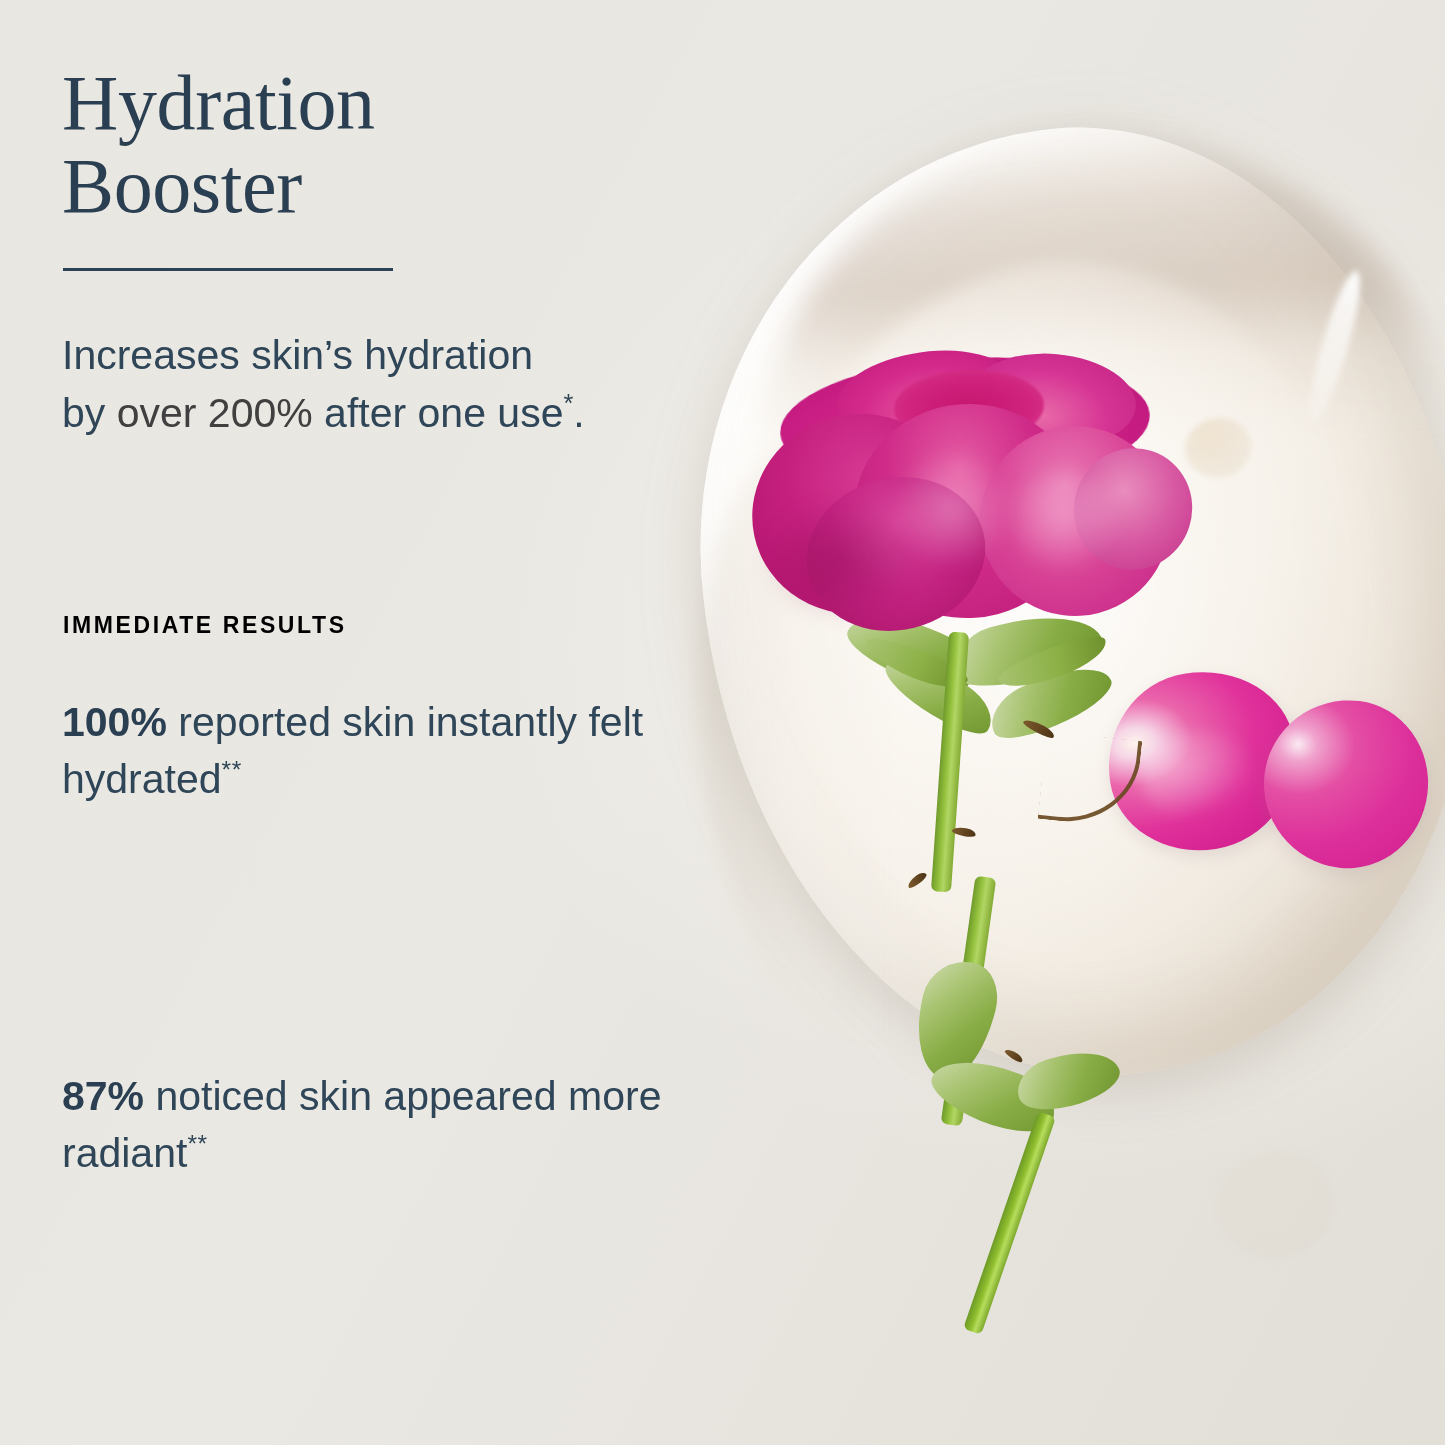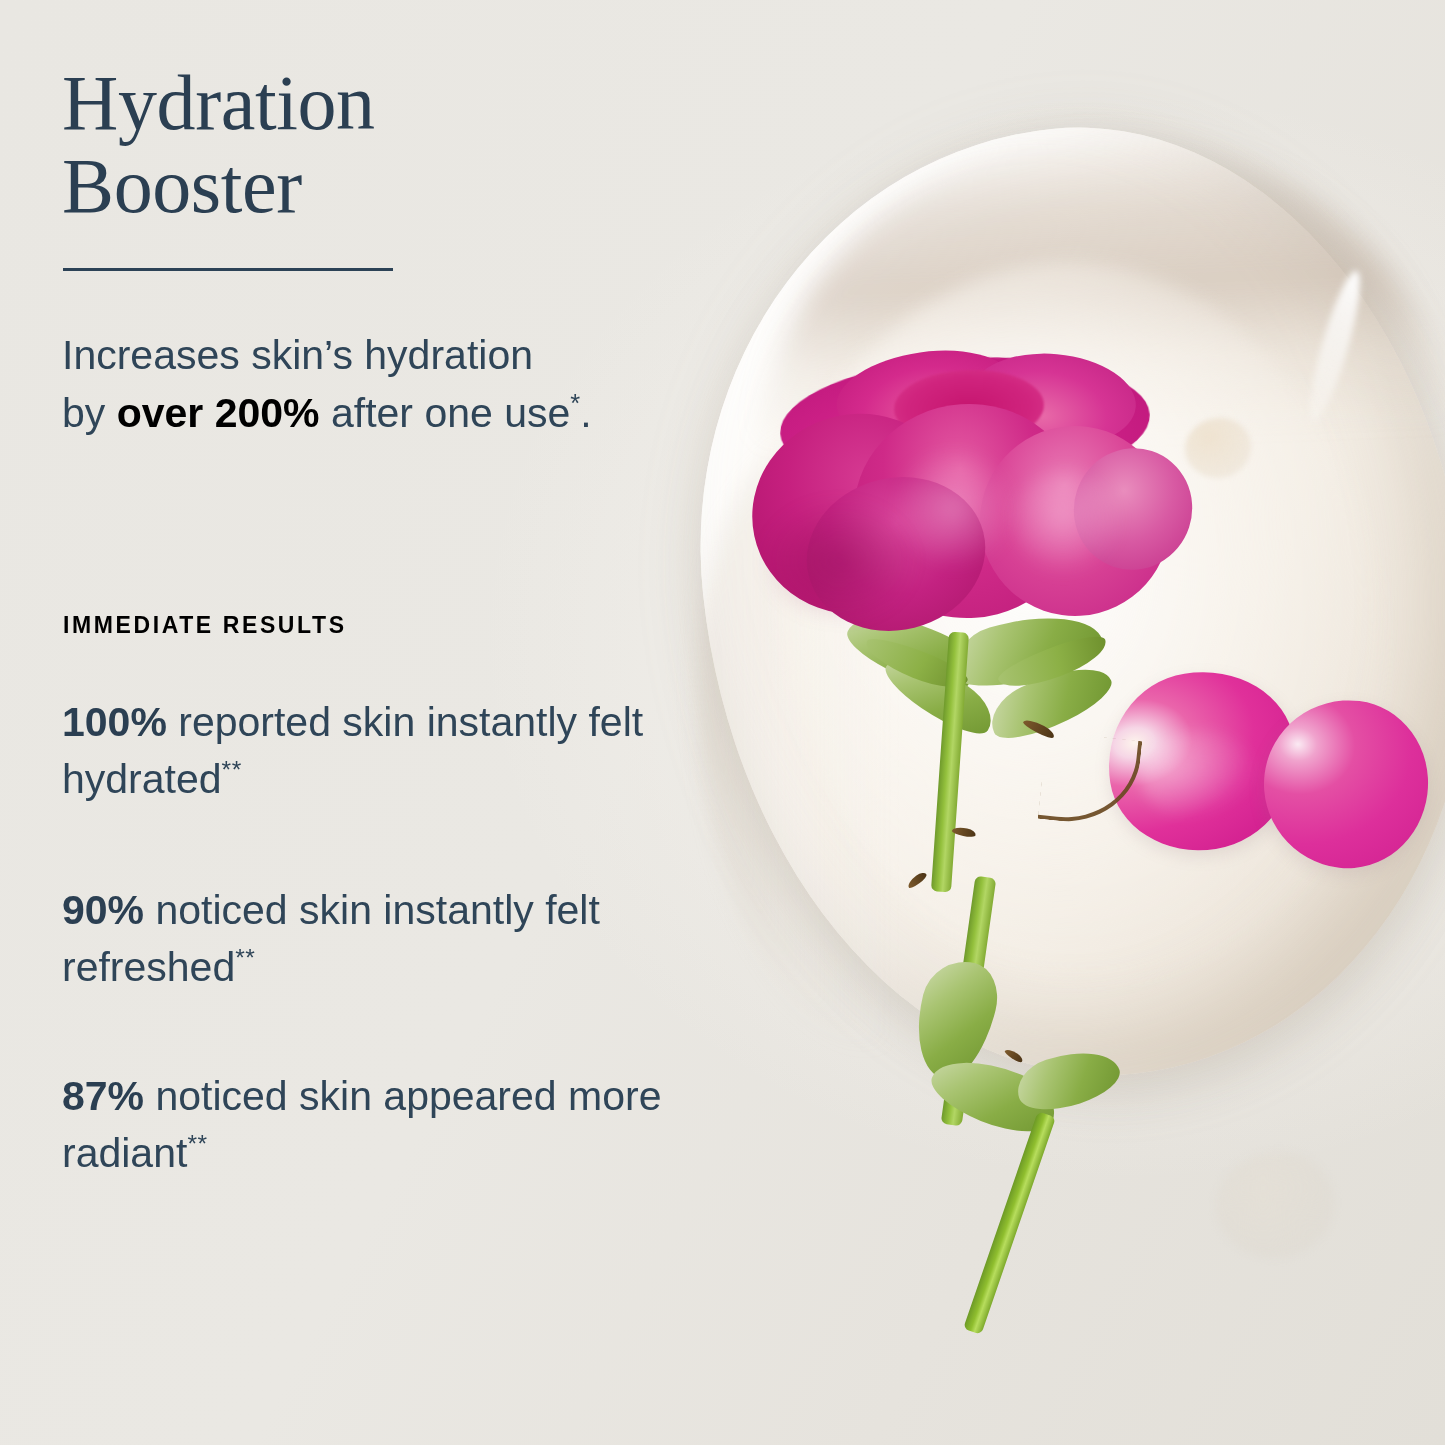--- a/index.html
+++ b/index.html
@@ -331,21 +331,21 @@
   .lede {
     position: absolute;
     left: 62px;
     top: 316px;
     width: 700px;
     font-size: 41px;
     line-height: 1.42;
     color: #2f4558;
     font-weight: 400;
   }
-  .lede b { font-weight: 700; color: #000000; }
+  .lede b { font-weight: 400; color: #404040; }
   .lede sup { font-size: 0.62em; vertical-align: super; }
 
   .eyebrow {
     position: absolute;
     left: 63px;
     top: 602px;
     font-size: 23px;
     font-weight: 700;
     letter-spacing: 2.6px;
     color: #000000;
@@ -443,23 +443,20 @@
       <span>Increases skin’s hydration</span><br>
       <span>by </span><b>over 200%</b><span> after one use</span><sup>*</sup><span>.</span>
     </div>
 
     <div class="eyebrow">IMMEDIATE RESULTS</div>
 
     <div class="stat stat-0">
       <span class="num">100%</span><span> reported skin instantly felt hydrated</span><sup>**</sup>
     </div>
 
-    <div class="stat stat-1">
-      <span class="num">90%</span><span> noticed skin instantly felt refreshed</span><sup>**</sup>
-    </div>
 
     <div class="stat stat-2">
       <span class="num">87%</span><span> noticed skin appeared more radiant</span><sup>**</sup>
     </div>
 
     <div class="footnotes">
     </div>
 
   </div>
 </div>

